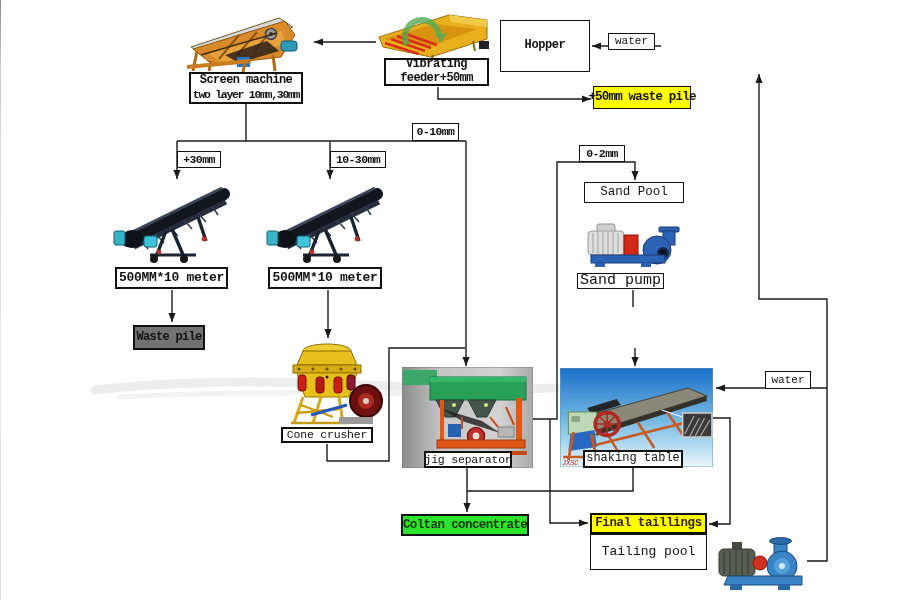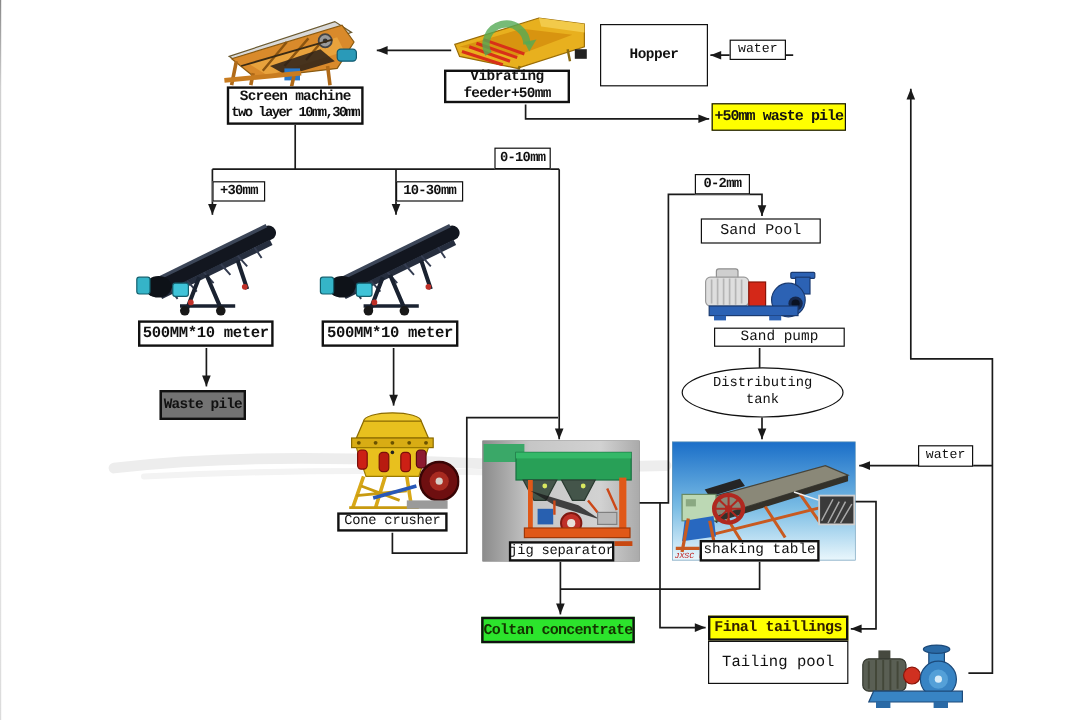--- a/index.html
+++ b/index.html
@@ -235,35 +235,35 @@
       <polygon points="759,74 762.6,83 755.4,83" fill="#1a1a1a"></polygon>
       <polyline points="827,388 716,388" fill="none" stroke="#1a1a1a" stroke-width="1.4"></polyline>
       <polygon points="716,388 725,384.4 725,391.6" fill="#1a1a1a"></polygon>
     </svg>
 
   <div class="node b2" style="left:189px;top:72px;width:114px;height:32px;font-size:12px;font-weight:bold;z-index:6">
     <span style="letter-spacing:-0.6px">Screen machine</span>
     <span style="font-size:11.5px;letter-spacing:-1.3px">two layer 10mm,30mm</span>
   </div>
 
-  <div class="node b2" style="left:370px;top:58px;width:105px;height:28px;font-size:12px;font-weight:bold;z-index:6">
+  <div class="node b2" style="left:384px;top:58px;width:105px;height:28px;font-size:12px;font-weight:bold;z-index:6">
     <span style="letter-spacing:-0.4px">Vibrating</span>
     <span style="letter-spacing:-0.6px">feeder+50mm</span>
   </div>
 
   <div class="node bold" style="left:500px;top:20px;width:90px;height:52px;font-size:12px;letter-spacing:-0.4px">
       <span>Hopper</span>
     </div>
 
   <div class="node" style="left:608px;top:33px;width:47px;height:17px;font-size:11px;z-index:6">
       <span>water</span>
     </div>
 
 
-  <div class="node bold" style="left:593px;top:86px;width:112px;height:23px;background:#ffff00;font-size:12.5px;letter-spacing:-0.8px">
+  <div class="node bold" style="left:593px;top:86px;width:98px;height:23px;background:#ffff00;font-size:12.5px;letter-spacing:-0.8px">
       <span>+50mm waste pile</span>
     </div>
 
   <div class="node bold" style="left:412px;top:123px;width:47px;height:18px;font-size:11.5px;letter-spacing:-0.6px;z-index:6">
       <span>0-10mm</span>
     </div>
 
   <div class="node bold" style="left:177px;top:151px;width:44px;height:17px;font-size:11.5px;letter-spacing:-0.6px;z-index:6">
       <span>+30mm</span>
     </div>
@@ -289,28 +289,24 @@
     </div>
 
   <div class="node bold" style="left:579px;top:145px;width:46px;height:17px;font-size:11.5px;letter-spacing:-0.6px;z-index:6">
       <span>0-2mm</span>
     </div>
 
   <div class="node" style="left:584px;top:182px;width:100px;height:21px;font-size:12.5px">
       <span>Sand Pool</span>
     </div>
 
-  <div class="node" style="left:595px;top:273px;width:109px;height:16px;font-size:12px;z-index:6">
+  <div class="node" style="left:577px;top:273px;width:87px;height:16px;font-size:15px;z-index:6">
       <span>Sand pump</span>
     </div>
 
-  <div class="node ellipse" style="left:568px;top:306px;width:135px;height:42px;font-size:11.5px;line-height:1.25;z-index:6">
-    <span>Distributing</span>
-    <span>tank</span>
-  </div>
 
   <div class="node b2" style="left:424px;top:451px;width:88px;height:17px;font-size:11.5px;letter-spacing:-0.2px;z-index:6">
       <span>jig separator</span>
     </div>
 
   <div class="node b2" style="left:583px;top:450px;width:100px;height:18px;font-size:12px;z-index:6">
       <span>shaking table</span>
     </div>
 
   <div class="node" style="left:765px;top:371px;width:46px;height:18px;font-size:11px;z-index:6">

